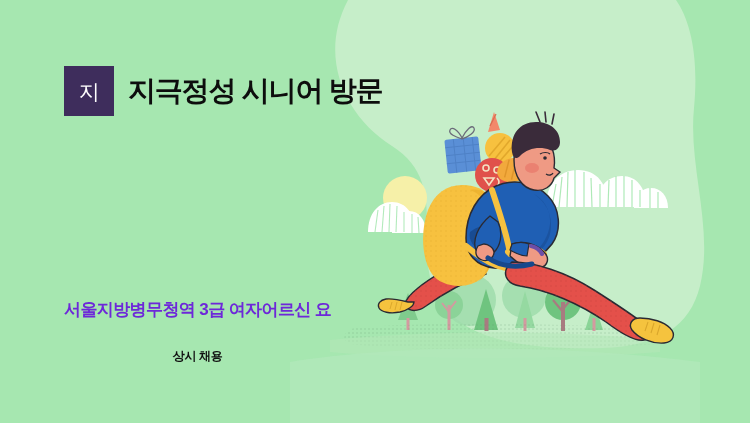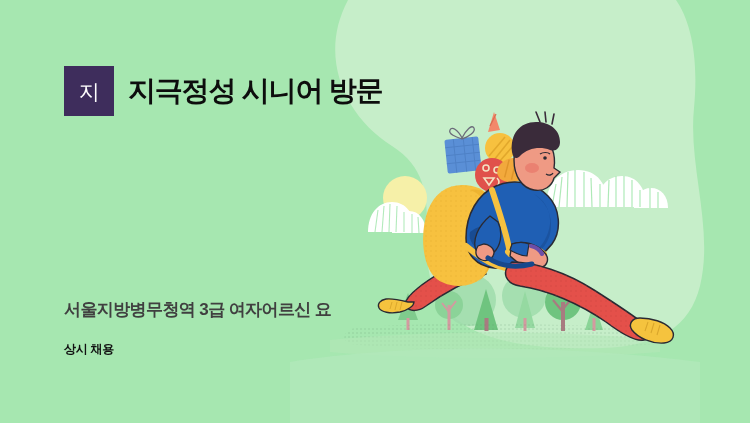--- a/index.html
+++ b/index.html
@@ -66,33 +66,34 @@
   
   .footer-block {
     position: absolute;
     left: 64px;
     top: 300px;
     z-index: 5;
   }
   .subtitle {
     font-size: 17px;
     font-weight: bold;
-    color: #404040;
+    color: #6d28d9;
     letter-spacing: -0.6px;
     line-height: 1.2;
     white-space: nowrap;
     text-align: center;
   }
   .hiring-note {
-    margin-top: 22px;
+    margin-top: 29px;
     font-size: 12px;
     font-weight: bold;
     color: #111111;
     letter-spacing: -0.3px;
     line-height: 1.2;
+    text-align: center;
   }
 </style>
 </head>
 <body>
 
 <div class="card">
 
   <svg class="illus" viewBox="0 0 750 423" aria-hidden="true">
     <defs>
       <clipPath id="blobClip">

